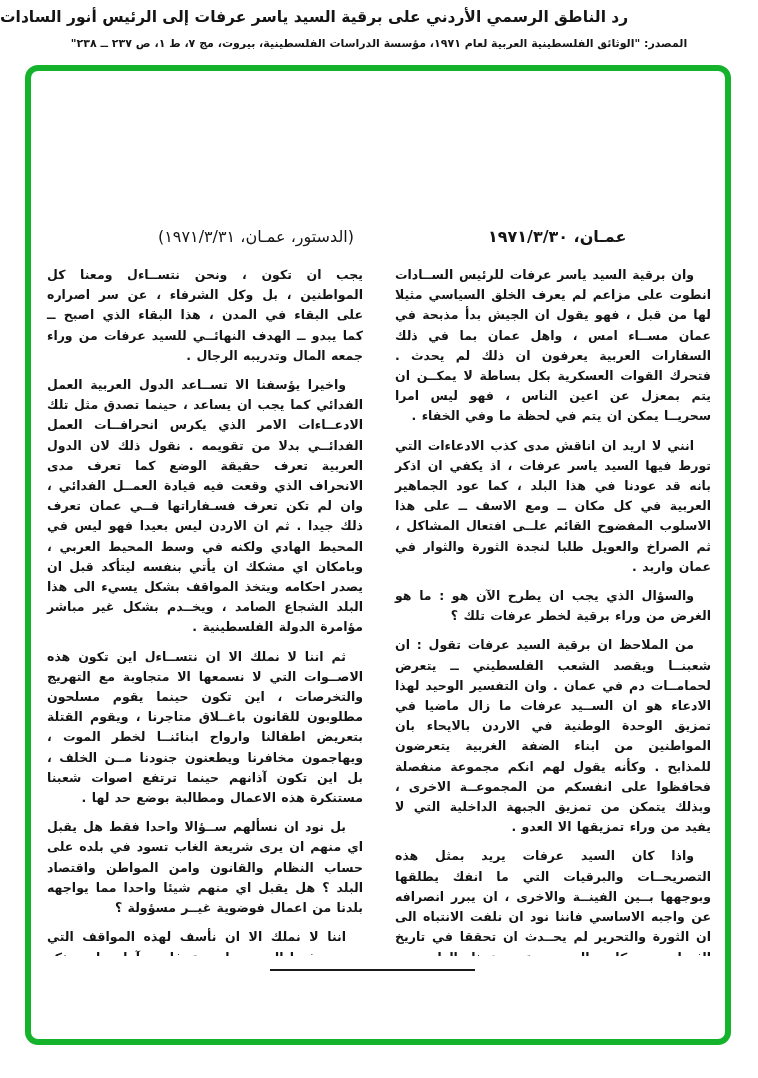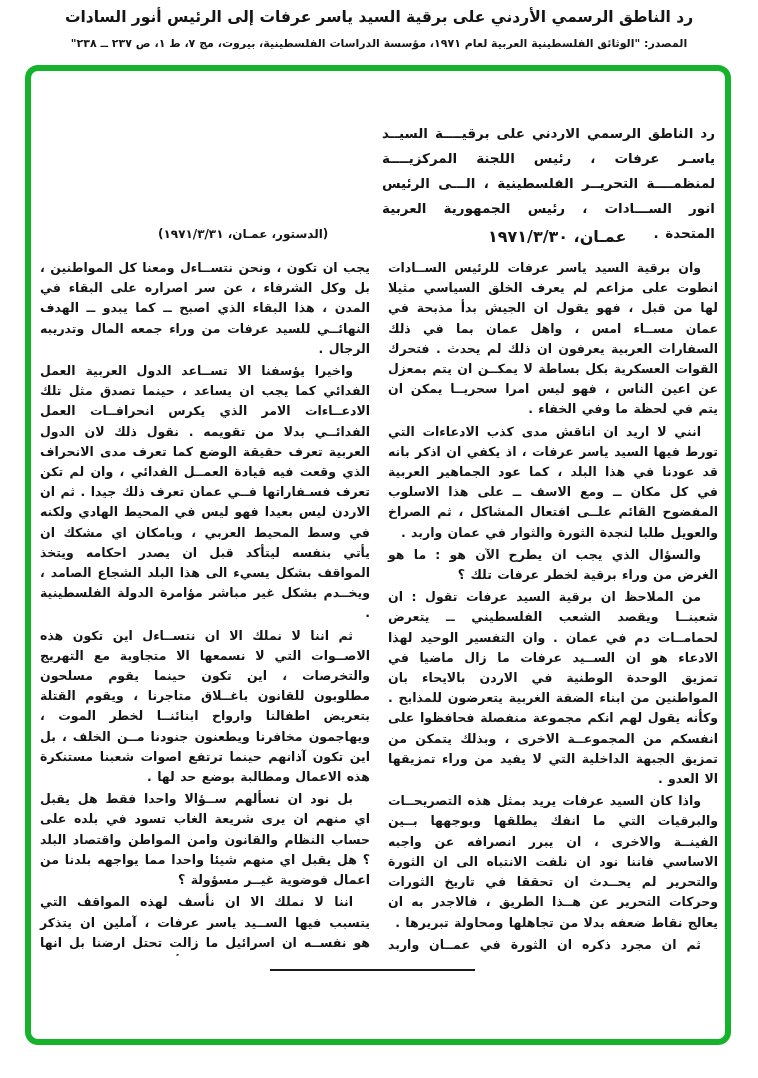--- a/index.html
+++ b/index.html
@@ -8,21 +8,21 @@
     background: #ffffff;
     font-family: "DejaVu Sans", sans-serif;
     color: #151515;
     overflow: hidden;
   }
   .page { position: relative; width: 758px; height: 1078px; direction: rtl; }
 
   
   .page-title {
     position: absolute; top: 8px; left: 0; right: 0;
-    text-align: center; font-weight: bold; font-size: 15.5px;
+    text-align: left; font-weight: bold; font-size: 15.5px;
     letter-spacing: 0; white-space: nowrap;
   }
   .source-line {
     position: absolute; top: 37px; left: 0; right: 0;
     text-align: center; font-weight: bold; font-size: 11px;
     white-space: nowrap;
   }
 
   
   .doc-frame {
@@ -44,59 +44,58 @@
     word-spacing: 2px;
   }
 
   
   .dateline-place {
     position: absolute; top: 227px; left: 488px;
     font-size: 16px; font-weight: bold; white-space: nowrap;
   }
   .dateline-attribution {
     position: absolute; top: 227px; left: 158px;
-    font-size: 12px; font-weight: bold; white-space: nowrap;
+    font-size: 16px; font-weight: normal; white-space: nowrap;
   }
 
   
   .columns {
     position: absolute; left: 38px; top: 256px;
     width: 682px; height: 700px;
     display: flex; gap: 14px;
     direction: rtl;
     overflow: hidden;
   }
   .col {
     width: 334px; flex: 0 0 334px;
     font-size: 12.5px; font-weight: bold;
     line-height: 20.2px;
     text-align: justify;
     word-spacing: 1px;
   }
-  .col p { margin: 2px; text-indent: 17px; }
+  .col p { margin: 9px; text-indent: 17px; }
   .col p.no-indent { text-indent: 0; }
   .col p.runover { text-align-last: justify; }
 
   .end-divider {
     position: absolute; left: 270px; top: 969px;
     width: 205px; height: 2px;
     background: #1a1a1a;
   }
 </style>
 </head>
 <body>
 
 <div class="page">
 
   <div class="page-title">رد الناطق الرسمي الأردني على برقية السيد ياسر عرفات إلى الرئيس أنور السادات</div>
   <div class="source-line">المصدر: "الوثائق الفلسطينية العربية لعام ١٩٧١، مؤسسة الدراسات الفلسطينية، بيروت، مج ٧، ط ١، ص ٢٣٧ ــ ٢٣٨"</div>
 
   <div class="doc-frame" style="border-color: rgb(21, 179, 44);"></div>
 
-  <div class="doc-heading">رد الناطق الرسمي الاردني على برقيــــة السيــد ياسـر عرفات ، رئيس اللجنة المركزيــــة لمنظمــــة التحريــر الفلسطينية ، الـــى الرئيس انور الســـادات ، رئيس الجمهورية العربية المتحدة .</div>
 
   <div class="dateline-place">عمـان، ١٩٧١/٣/٣٠</div>
   <div class="dateline-attribution">(الدستور، عمـان، ١٩٧١/٣/٣١)</div>
 
   <div class="columns">
     <div class="col">
       <p>وان برقية السيد ياسر عرفات للرئيس الســادات انطوت على مزاعم لم يعرف الخلق السياسي مثيلا لها من قبل ، فهو يقول ان الجيش بدأ مذبحة في عمان مســاء امس ، واهل عمان بما في ذلك السفارات العربية يعرفون ان ذلك لم يحدث . فتحرك القوات العسكرية بكل بساطة لا يمكــن ان يتم بمعزل عن اعين الناس ، فهو ليس امرا سحريــا يمكن ان يتم في لحظة ما وفي الخفاء .</p>
       <p>انني لا اريد ان اناقش مدى كذب الادعاءات التي تورط فيها السيد ياسر عرفات ، اذ يكفي ان اذكر بانه قد عودنا في هذا البلد ، كما عود الجماهير العربية في كل مكان ــ ومع الاسف ــ على هذا الاسلوب المفضوح القائم علــى افتعال المشاكل ، ثم الصراخ والعويل طلبا لنجدة الثورة والثوار في عمان واربد .</p>
       <p>والسؤال الذي يجب ان يطرح الآن هو : ما هو الغرض من وراء برقية لخطر عرفات تلك ؟</p>
       <p>من الملاحظ ان برقية السيد عرفات تقول : ان شعبنــا ويقصد الشعب الفلسطيني ــ يتعرض لحمامــات دم في عمان . وان التفسير الوحيد لهذا الادعاء هو ان الســيد عرفات ما زال ماضيا في تمزيق الوحدة الوطنية في الاردن بالايحاء بان المواطنين من ابناء الضفة الغربية يتعرضون للمذابح . وكأنه يقول لهم انكم مجموعة منفصلة فحافظوا على انفسكم من المجموعــة الاخرى ، وبذلك يتمكن من تمزيق الجبهة الداخلية التي لا يفيد من وراء تمزيقها الا العدو .</p>

